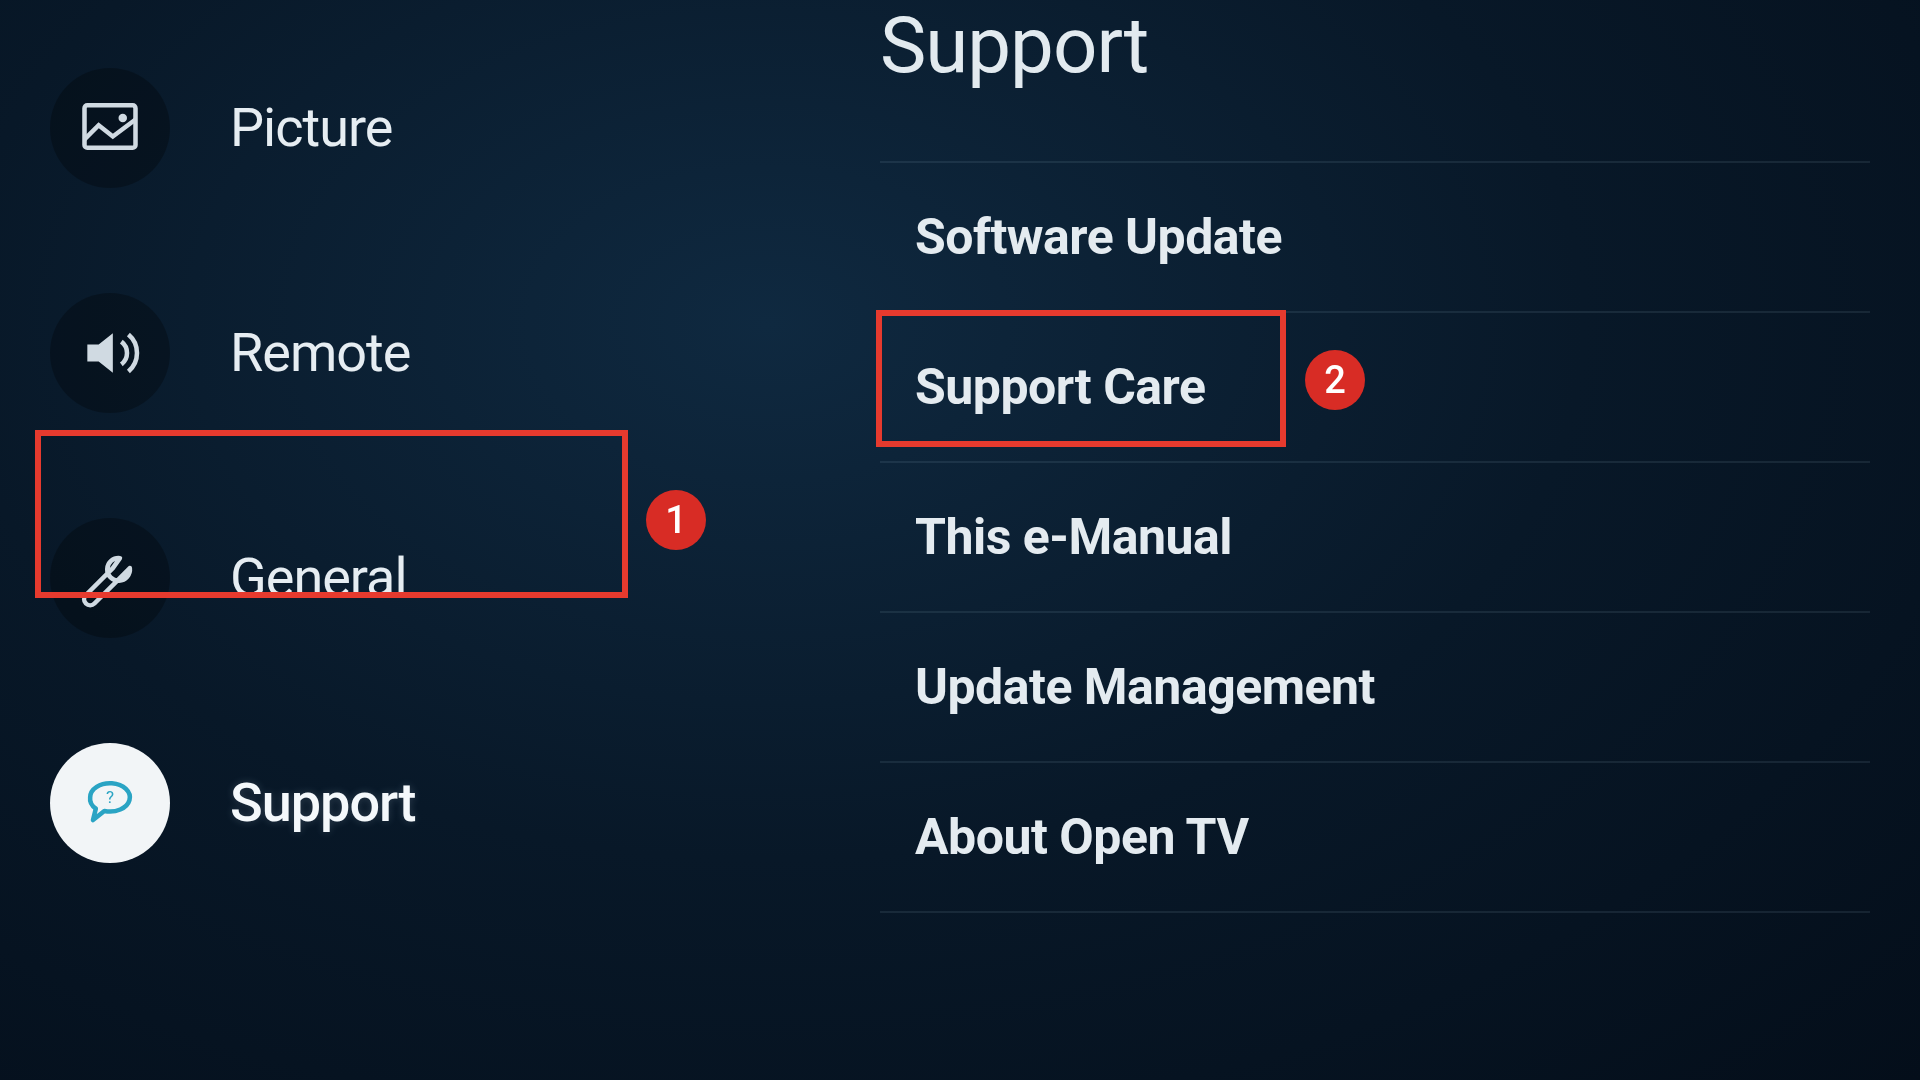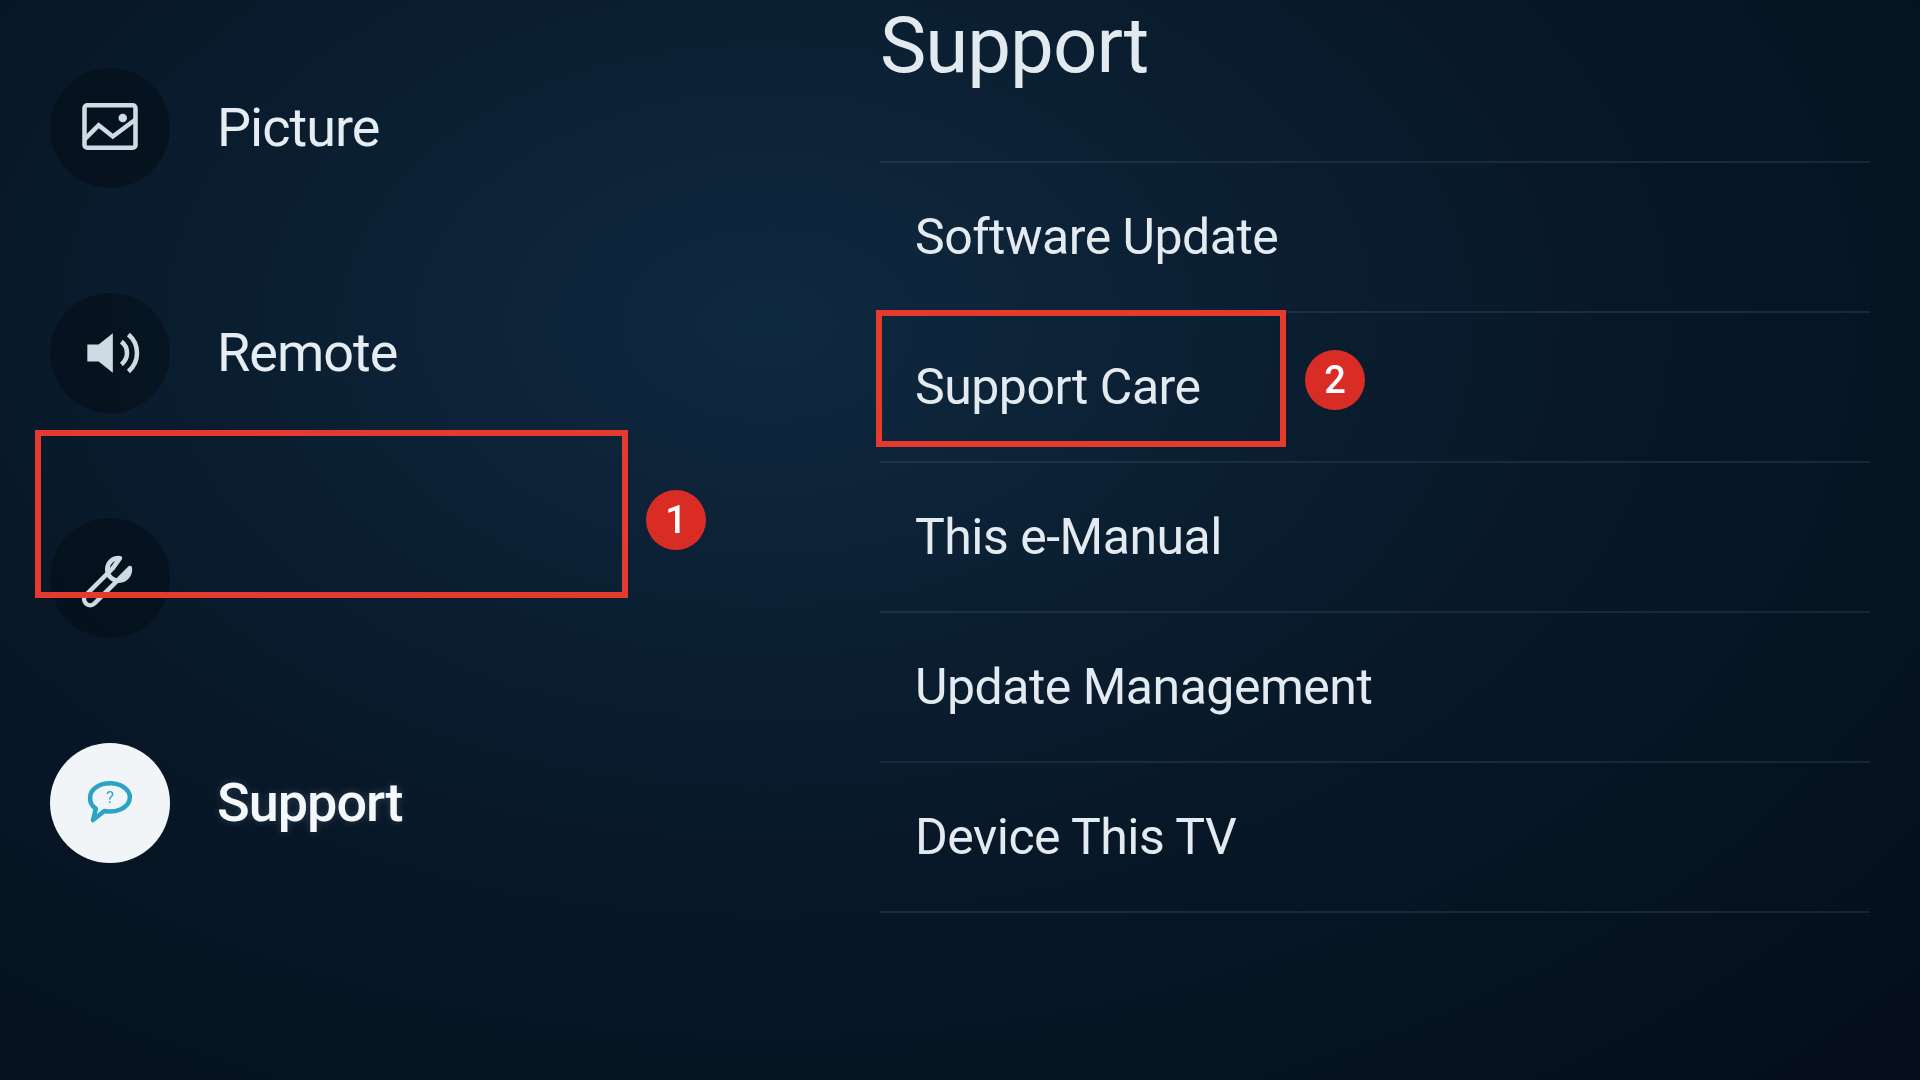--- a/index.html
+++ b/index.html
@@ -21,21 +21,21 @@
     
     .sidebar {
       width: 860px;
       padding: 15px 0 0 30px;
       position: relative;
     }
     
     .sidebar-item {
       display: flex;
       align-items: center;
-      gap: 47px;
+      gap: 60px;
       padding: 30px 20px;
       height: 225px;
       position: relative;
     }
     
     .sidebar-icon-wrapper {
       width: 120px;
       height: 120px;
       border-radius: 50%;
       background: rgba(0, 0, 0, 0.28);
@@ -82,21 +82,21 @@
     }
     
     .content-list {
       border-top: 2px solid rgba(150, 180, 200, 0.12);
     }
     
     .content-item {
       padding: 45px 35px;
       border-bottom: 2px solid rgba(150, 180, 200, 0.12);
       font-size: 50px;
-      font-weight: 400;
+      font-weight: 700;
       color: #e4ebf0;
       letter-spacing: -0.5px;
     }
     
     
     .highlight-box {
       position: absolute;
       border: 6px solid #e63a2e;
       pointer-events: none;
     }
@@ -165,20 +165,21 @@
     <span class="sidebar-label">Remote</span>
   </div>
 
 
   <div class="sidebar-item">
     <div class="sidebar-icon-wrapper">
       <svg viewBox="0 0 24 24" fill="none" stroke="#d0dae2" stroke-width="1.6">
         <path d="M15.5 5 A4 4 0 1 0 19 8.5 L16 11.5 L6.5 21 A2 2 0 0 1 3.5 18 L13 8.5 Z" stroke-linejoin="round"></path>
       </svg>
     </div>
+    <span class="sidebar-label">General</span>
   </div>
 
   <div class="sidebar-item support">
     <div class="sidebar-icon-wrapper active">
       <svg viewBox="0 0 24 24" fill="none" stroke="#2aa4c4" stroke-width="1.6">
         <path d="M5 10 A7 5 0 1 1 10 14.8 L6 18 L7 14 A7 5 0 0 1 5 10 Z" stroke-linejoin="round"></path>
         <text x="12" y="12" font-size="6" fill="#2aa4c4" text-anchor="middle" stroke="none">?</text>
       </svg>
     </div>
     <span class="sidebar-label">Support</span>
@@ -190,18 +191,18 @@
 </div>
 
 <div class="content">
   <h1 class="content-title">Support</h1>
 
   <div class="content-list">
     <div class="content-item">Software Update</div>
     <div class="content-item">Support Care</div>
     <div class="content-item">This e-Manual</div>
     <div class="content-item">Update Management</div>
-    <div class="content-item">Device This TV</div>
+    <div class="content-item">About Open TV</div>
   </div>
 
   <div class="highlight-box highlight-2"></div>
   <div class="badge badge-2">2</div>
 </div>
 
 </body></html>

